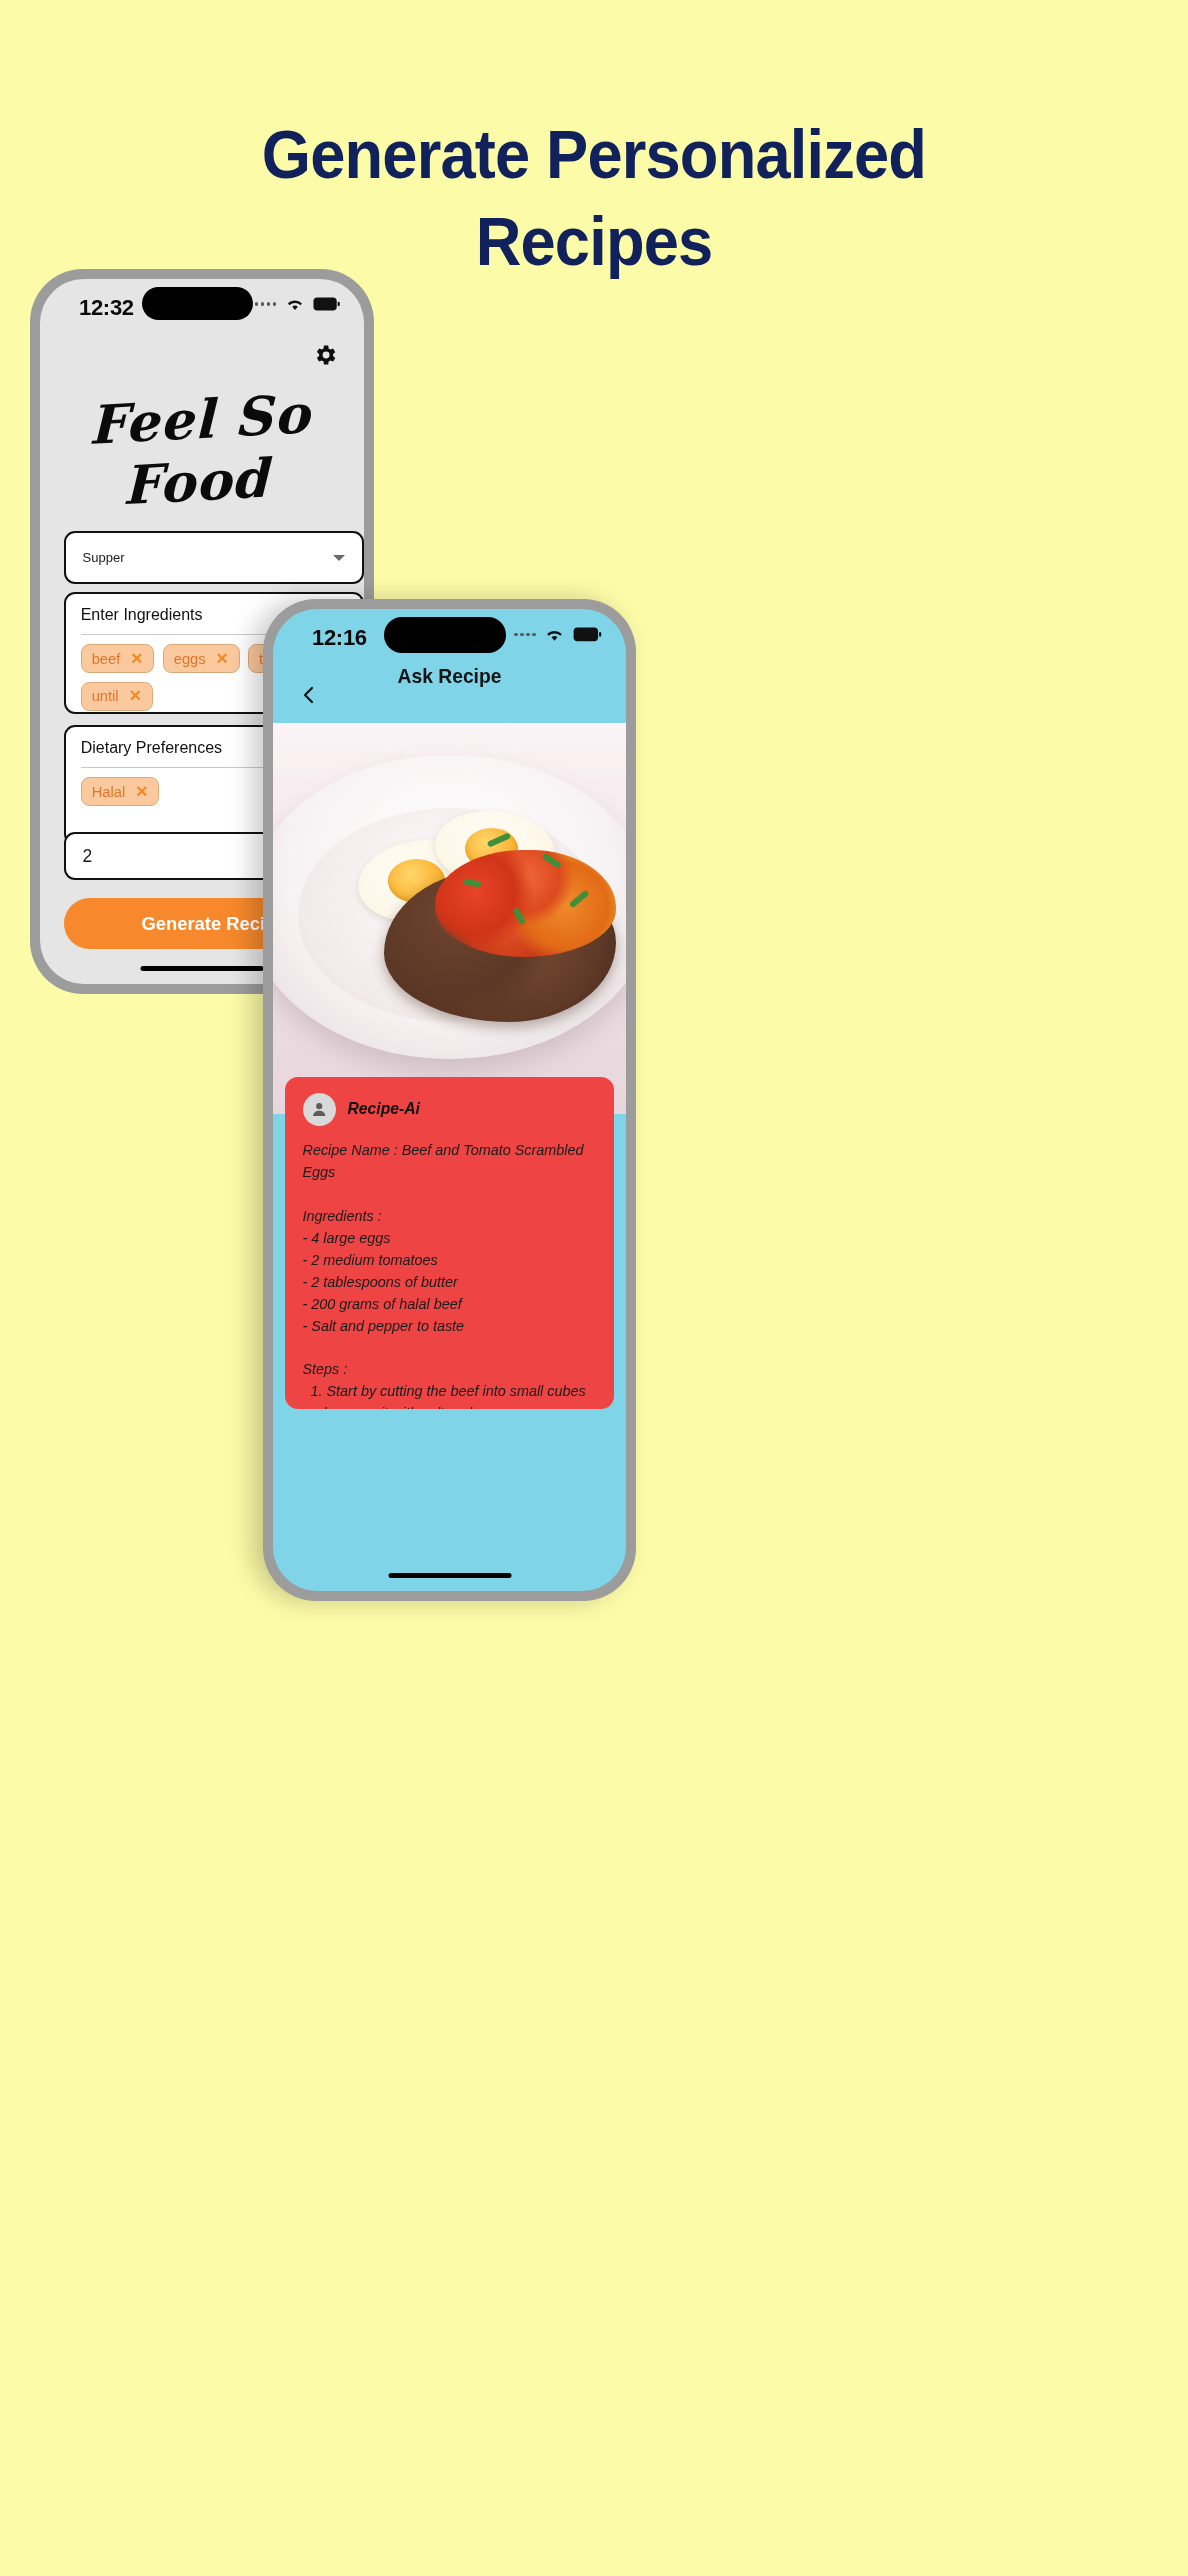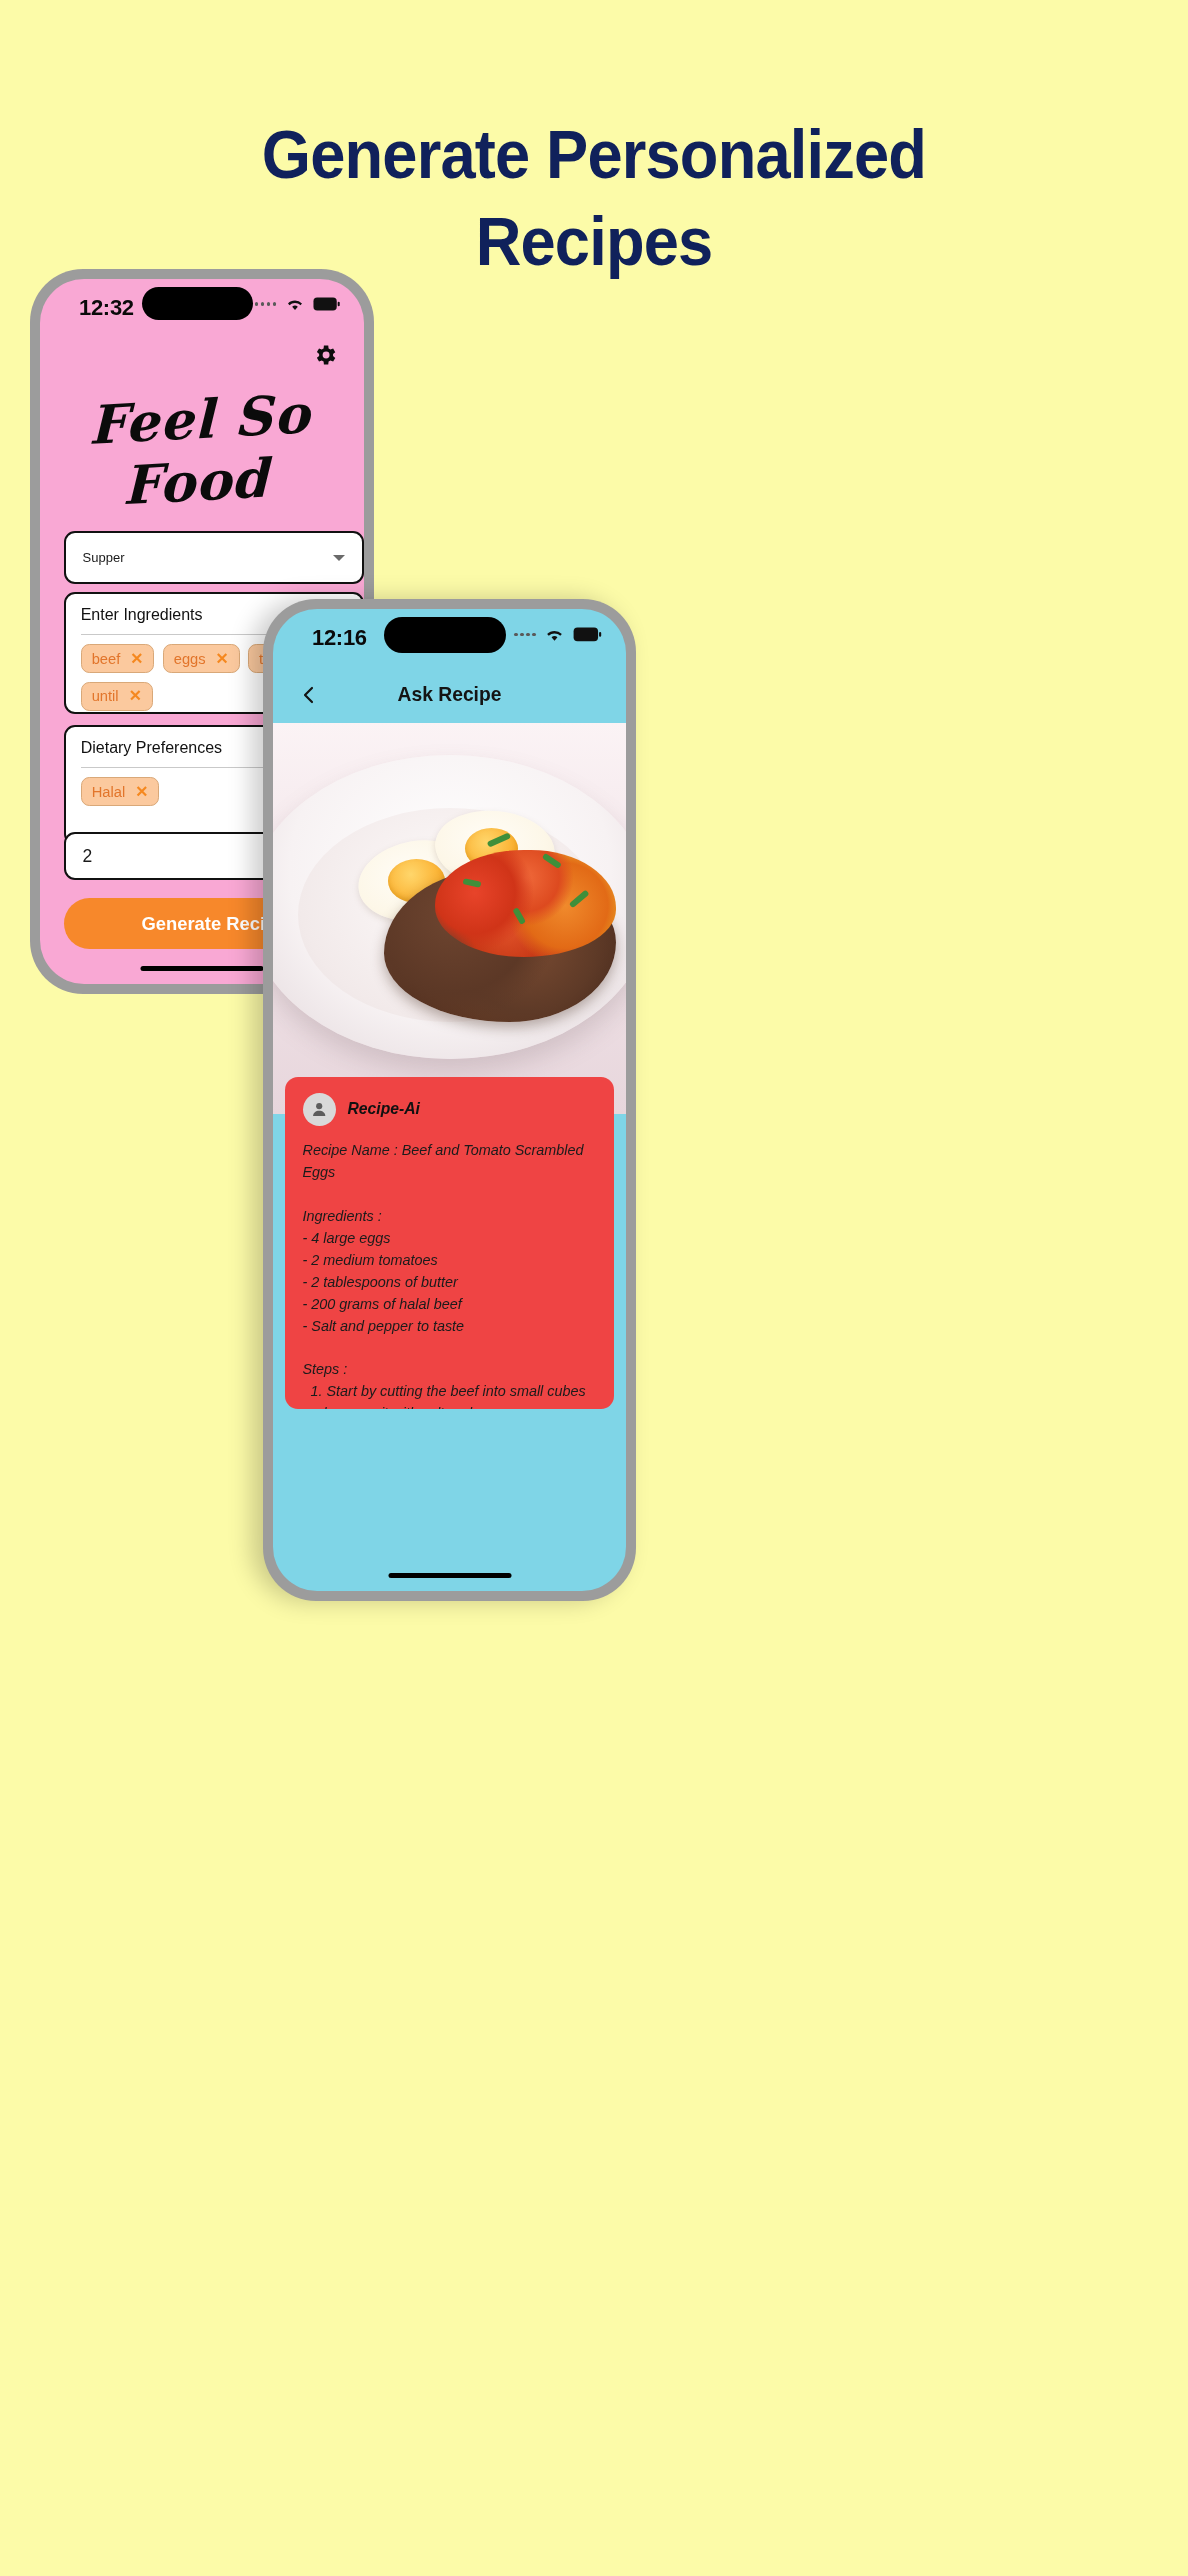--- a/index.html
+++ b/index.html
@@ -36,21 +36,21 @@
   .phone.back  { left: 30px;  top: 269px;  width: 344px; height: 725px; }
   .phone.front { left: 263px; top: 599px;  width: 373px; height: 1002px;
                  box-shadow: -11px 0 24px rgba(0,0,0,0.20); }
 
   .screen {
     width: 100%; height: 100%;
     border-radius: 44px;
     overflow: hidden;
     position: relative;
   }
-  .screen.back-scr  { background: #f9a8d4; }
+  .screen.back-scr  { background: #e5e5e5; }
   .screen.front-scr { background: #7FD5E7; }
 
   
   .statusbar {
     position: relative;
     height: 57px;
     display: flex;
     align-items: center;
   }
   .sb-time {
@@ -161,21 +161,21 @@
   .home-ind {
     position: absolute; bottom: 13px; left: 50%;
     transform: translateX(-50%);
     width: 123px; height: 5px;
     background: #000; border-radius: 3.7px;
   }
 
   
   .navbar {
     position: relative; height: 57px;
-    display: flex; align-items: center; justify-content: center;
+    display: flex; justify-content: center;
   }
   .nav-back {
     position: absolute; left: 24px; top: 50%;
     transform: translateY(-50%);
     width: 24px; height: 24px;
   }
   .nav-title { font-size: 19.3px; font-weight: 600; color: #141414; }
 
   .hero {
     position: relative;

